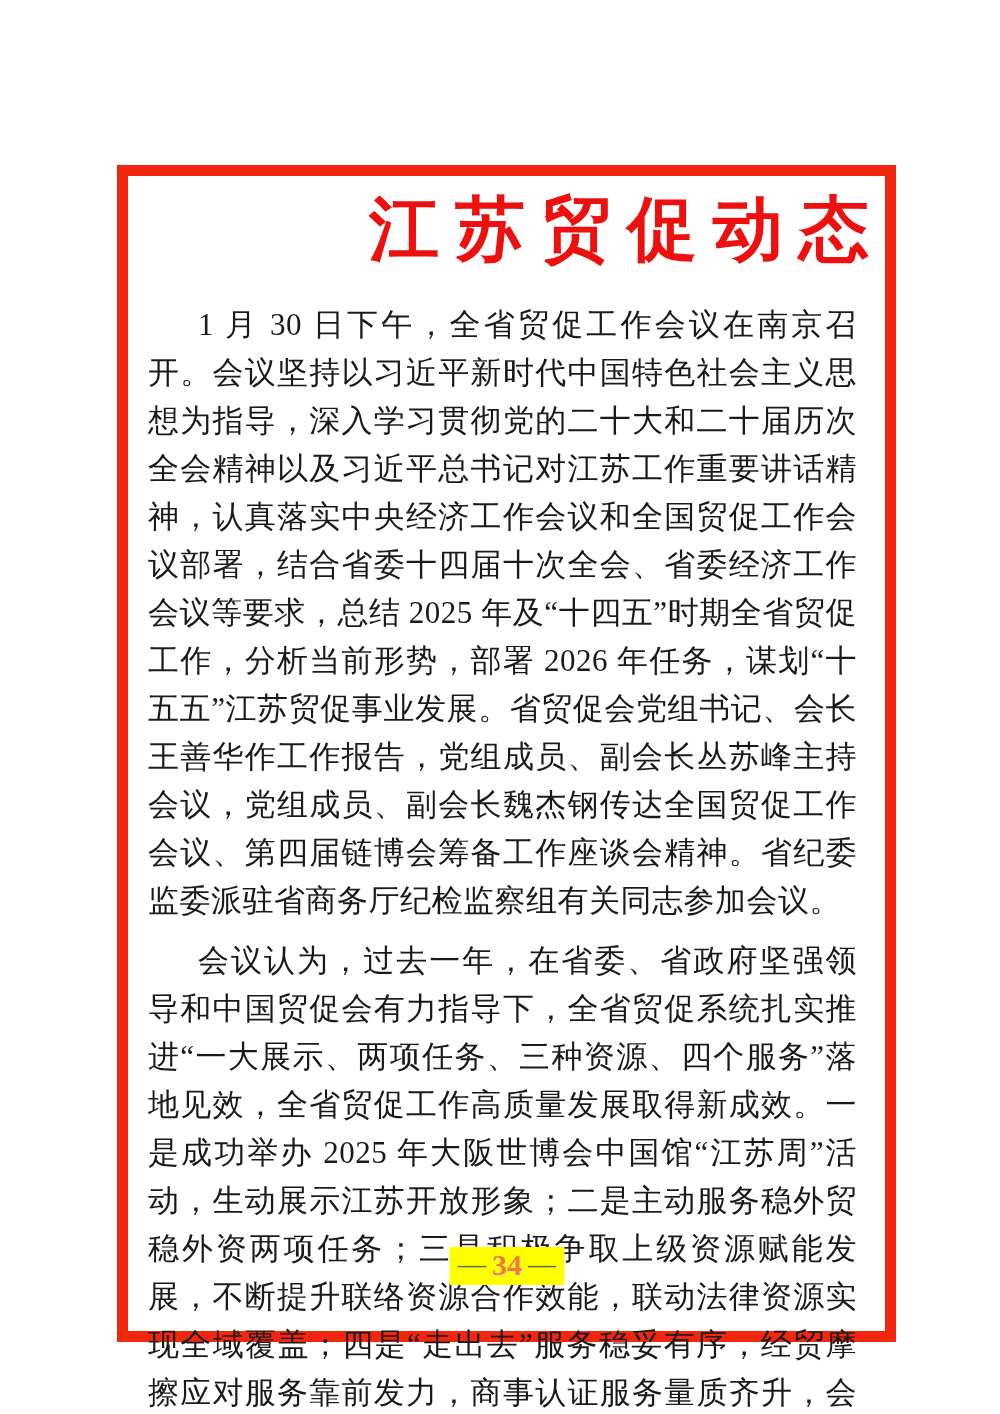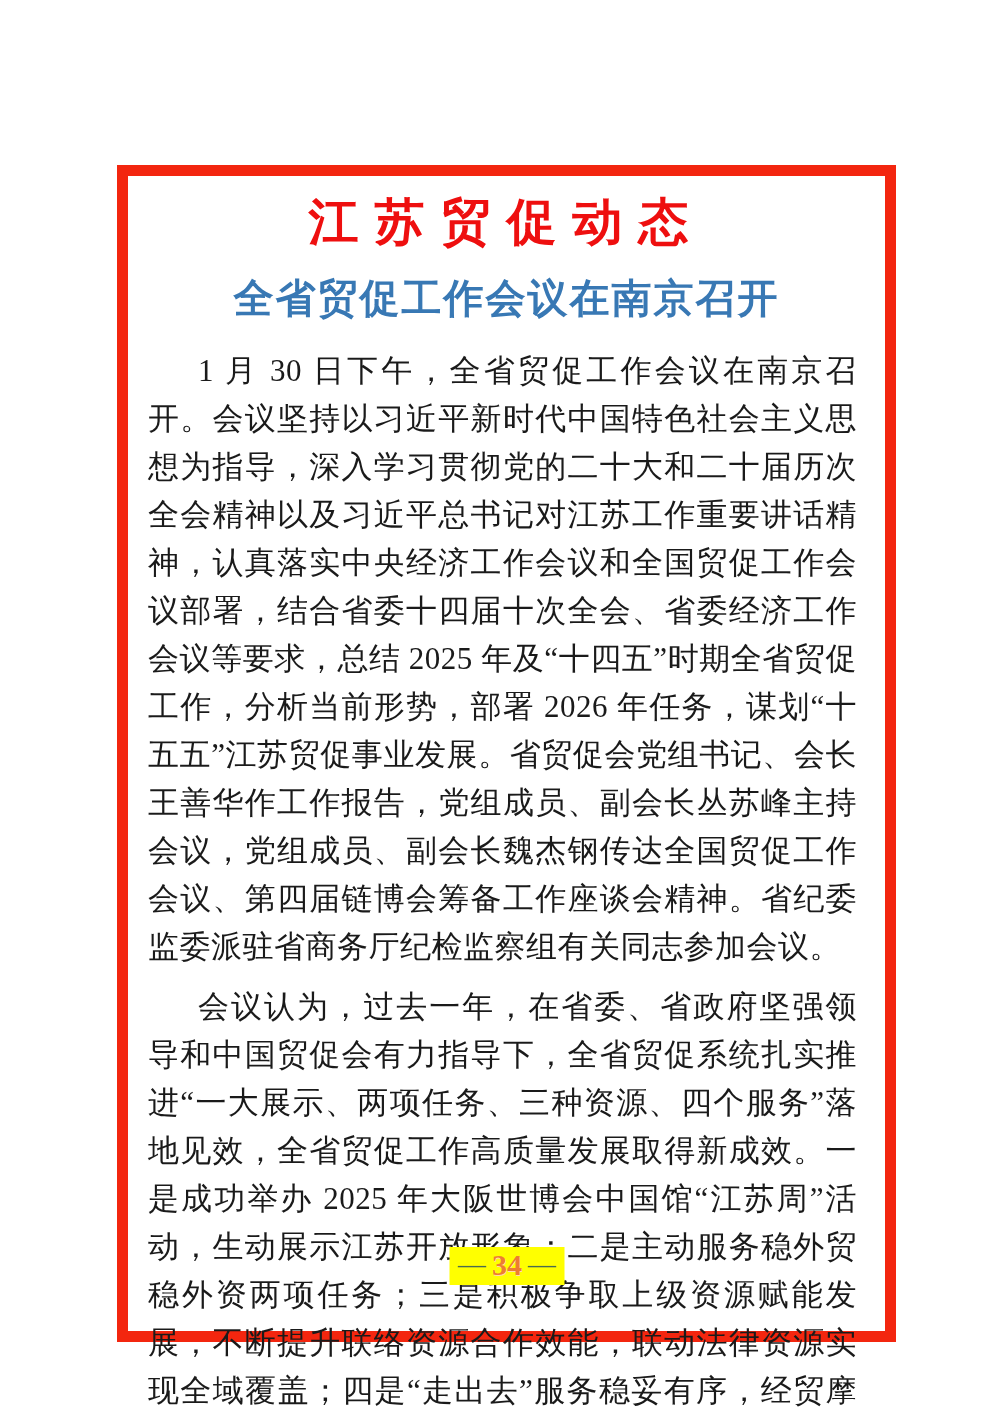--- a/index.html
+++ b/index.html
@@ -19,27 +19,27 @@
     left: 117px;
     top: 165px;
     width: 779px;
     height: 1177px;
     box-sizing: border-box;
     border: 11px solid var(--color-border, #f3260f);
     background: #ffffff;
   }
   .title {
     margin: 16px 0 0 0;
-    text-align: center;
-    font-size: 50px;
+    text-align: right;
+    font-size: 70px;
     line-height: 1.22;
     font-weight: 900;
     letter-spacing: 16px;
     color: var(--color-title, #ee0f0f);
-    font-family: Liberation Sans, sans-serif;
+    font-family: Liberation Mono, monospace;
   }
   .subtitle {
     margin: 20px 0 0 0;
     text-align: center;
     font-size: 40px;
     line-height: 1.25;
     font-weight: 700;
     letter-spacing: 2px;
     color: var(--color-subtitle, #3878b4);
     font-family: "DejaVu Serif", "Liberation Serif", cursive;
@@ -80,21 +80,20 @@
     margin: 0 6px;
     text-shadow: 0.5px 0.5px 0 #ffd9b0;
   }
 </style>
 </head>
 <body>
 
 <div class="page">
   <div class="frame">
     <h1 class="title">江苏贸促动态</h1>
-    <h2 class="subtitle">全省贸促工作会议在南京召开</h2>
     <div class="body-text">
       <p>1 月 30 日下午，全省贸促工作会议在南京召开。会议坚持以习近平新时代中国特色社会主义思想为指导，深入学习贯彻党的二十大和二十届历次全会精神以及习近平总书记对江苏工作重要讲话精神，认真落实中央经济工作会议和全国贸促工作会议部署，结合省委十四届十次全会、省委经济工作会议等要求，总结 2025 年及“十四五”时期全省贸促工作，分析当前形势，部署 2026 年任务，谋划“十五五”江苏贸促事业发展。省贸促会党组书记、会长王善华作工作报告，党组成员、副会长丛苏峰主持会议，党组成员、副会长魏杰钢传达全国贸促工作会议、第四届链博会筹备工作座谈会精神。省纪委监委派驻省商务厅纪检监察组有关同志参加会议。</p>
       <p>会议认为，过去一年，在省委、省政府坚强领导和中国贸促会有力指导下，全省贸促系统扎实推进“一大展示、两项任务、三种资源、四个服务”落地见效，全省贸促工作高质量发展取得新成效。一是成功举办 2025 年大阪世博会中国馆“江苏周”活动，生动展示江苏开放形象；二是主动服务稳外贸稳外资两项任务；三是积极争取上级资源赋能发展，不断提升联络资源合作效能，联动法律资源实现全域覆盖；四是“走出去”服务稳妥有序，经贸摩擦应对服务靠前发力，商事认证服务量质齐升，会员企业服务效能提升。“十四</p>
     </div>
     <div class="footer">
       <span class="dash">—</span><span class="num">34</span><span class="dash">—</span>
     </div>
   </div>
 </div>
 

